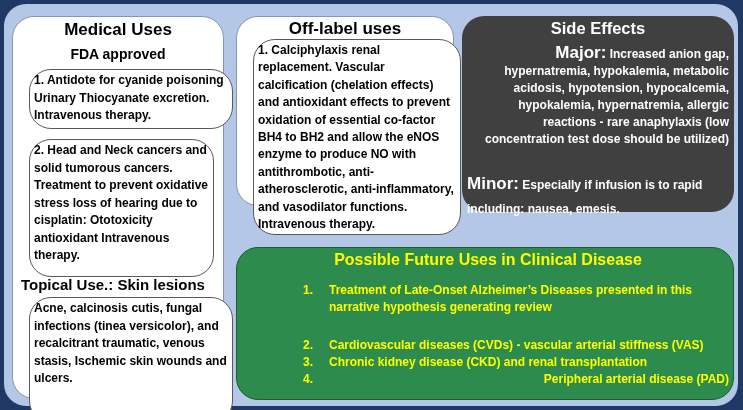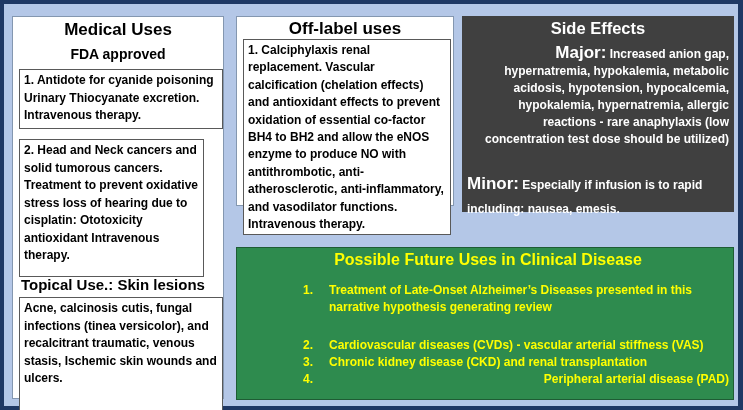--- a/index.html
+++ b/index.html
@@ -1,15 +1,15 @@
 <!DOCTYPE html>
 <html><head>
   <meta charset="utf-8">
   <style>
-    * { box-sizing: border-box; margin: 0; padding: 0; }
+    * { box-sizing: border-box; margin: 0; padding: 0; border-radius: 22px; }
     html, body { width: 743px; height: 410px; overflow: hidden; background: #1f3864; }
     body { font-family: "Liberation Sans", "DejaVu Sans", sans-serif; }
     .frame {
       position: absolute; left: 0; top: 0; width: 743px; height: 410px;
       background: #1f3864;
     }
     .inner {
       position: absolute; left: 4px; top: 4px; width: 734px; height: 402px;
       background: #b4c7e7;
     }
@@ -19,20 +19,21 @@
     }
     .title {
       font-weight: bold; color: #000; text-align: center;
     }
     .panel-left .t1 { position: absolute; left: 0; width: 100%; top: 3px; font-size: 17px; }
     .panel-left .t2 { position: absolute; left: 0; width: 100%; top: 29px; font-size: 14px; }
     .box {
       position: absolute; background: #fff; border: 1px solid #595959;
       font-weight: bold; color: #000; font-size: 12px; line-height: 17.5px;
       padding: 2px 4px;
+      margin-left: 10px;
     }
     .box.b1 { left: 6px; top: 52px; width: 204px; height: 60px; }
     .box.b2 { left: 6px; top: 122px; width: 185px; height: 138px; }
     .box.b3 { left: 6px; top: 280px; width: 204px; height: 126px; }
     .topical {
       position: absolute; left: 8px; top: 259px; font-size: 15px; font-weight: bold; color: #000;
     }
     .panel-mid {
       position: absolute; left: 232px; top: 12px; width: 218px; height: 190px;
       background: #ffffff; border: 1px solid #8497b0;

